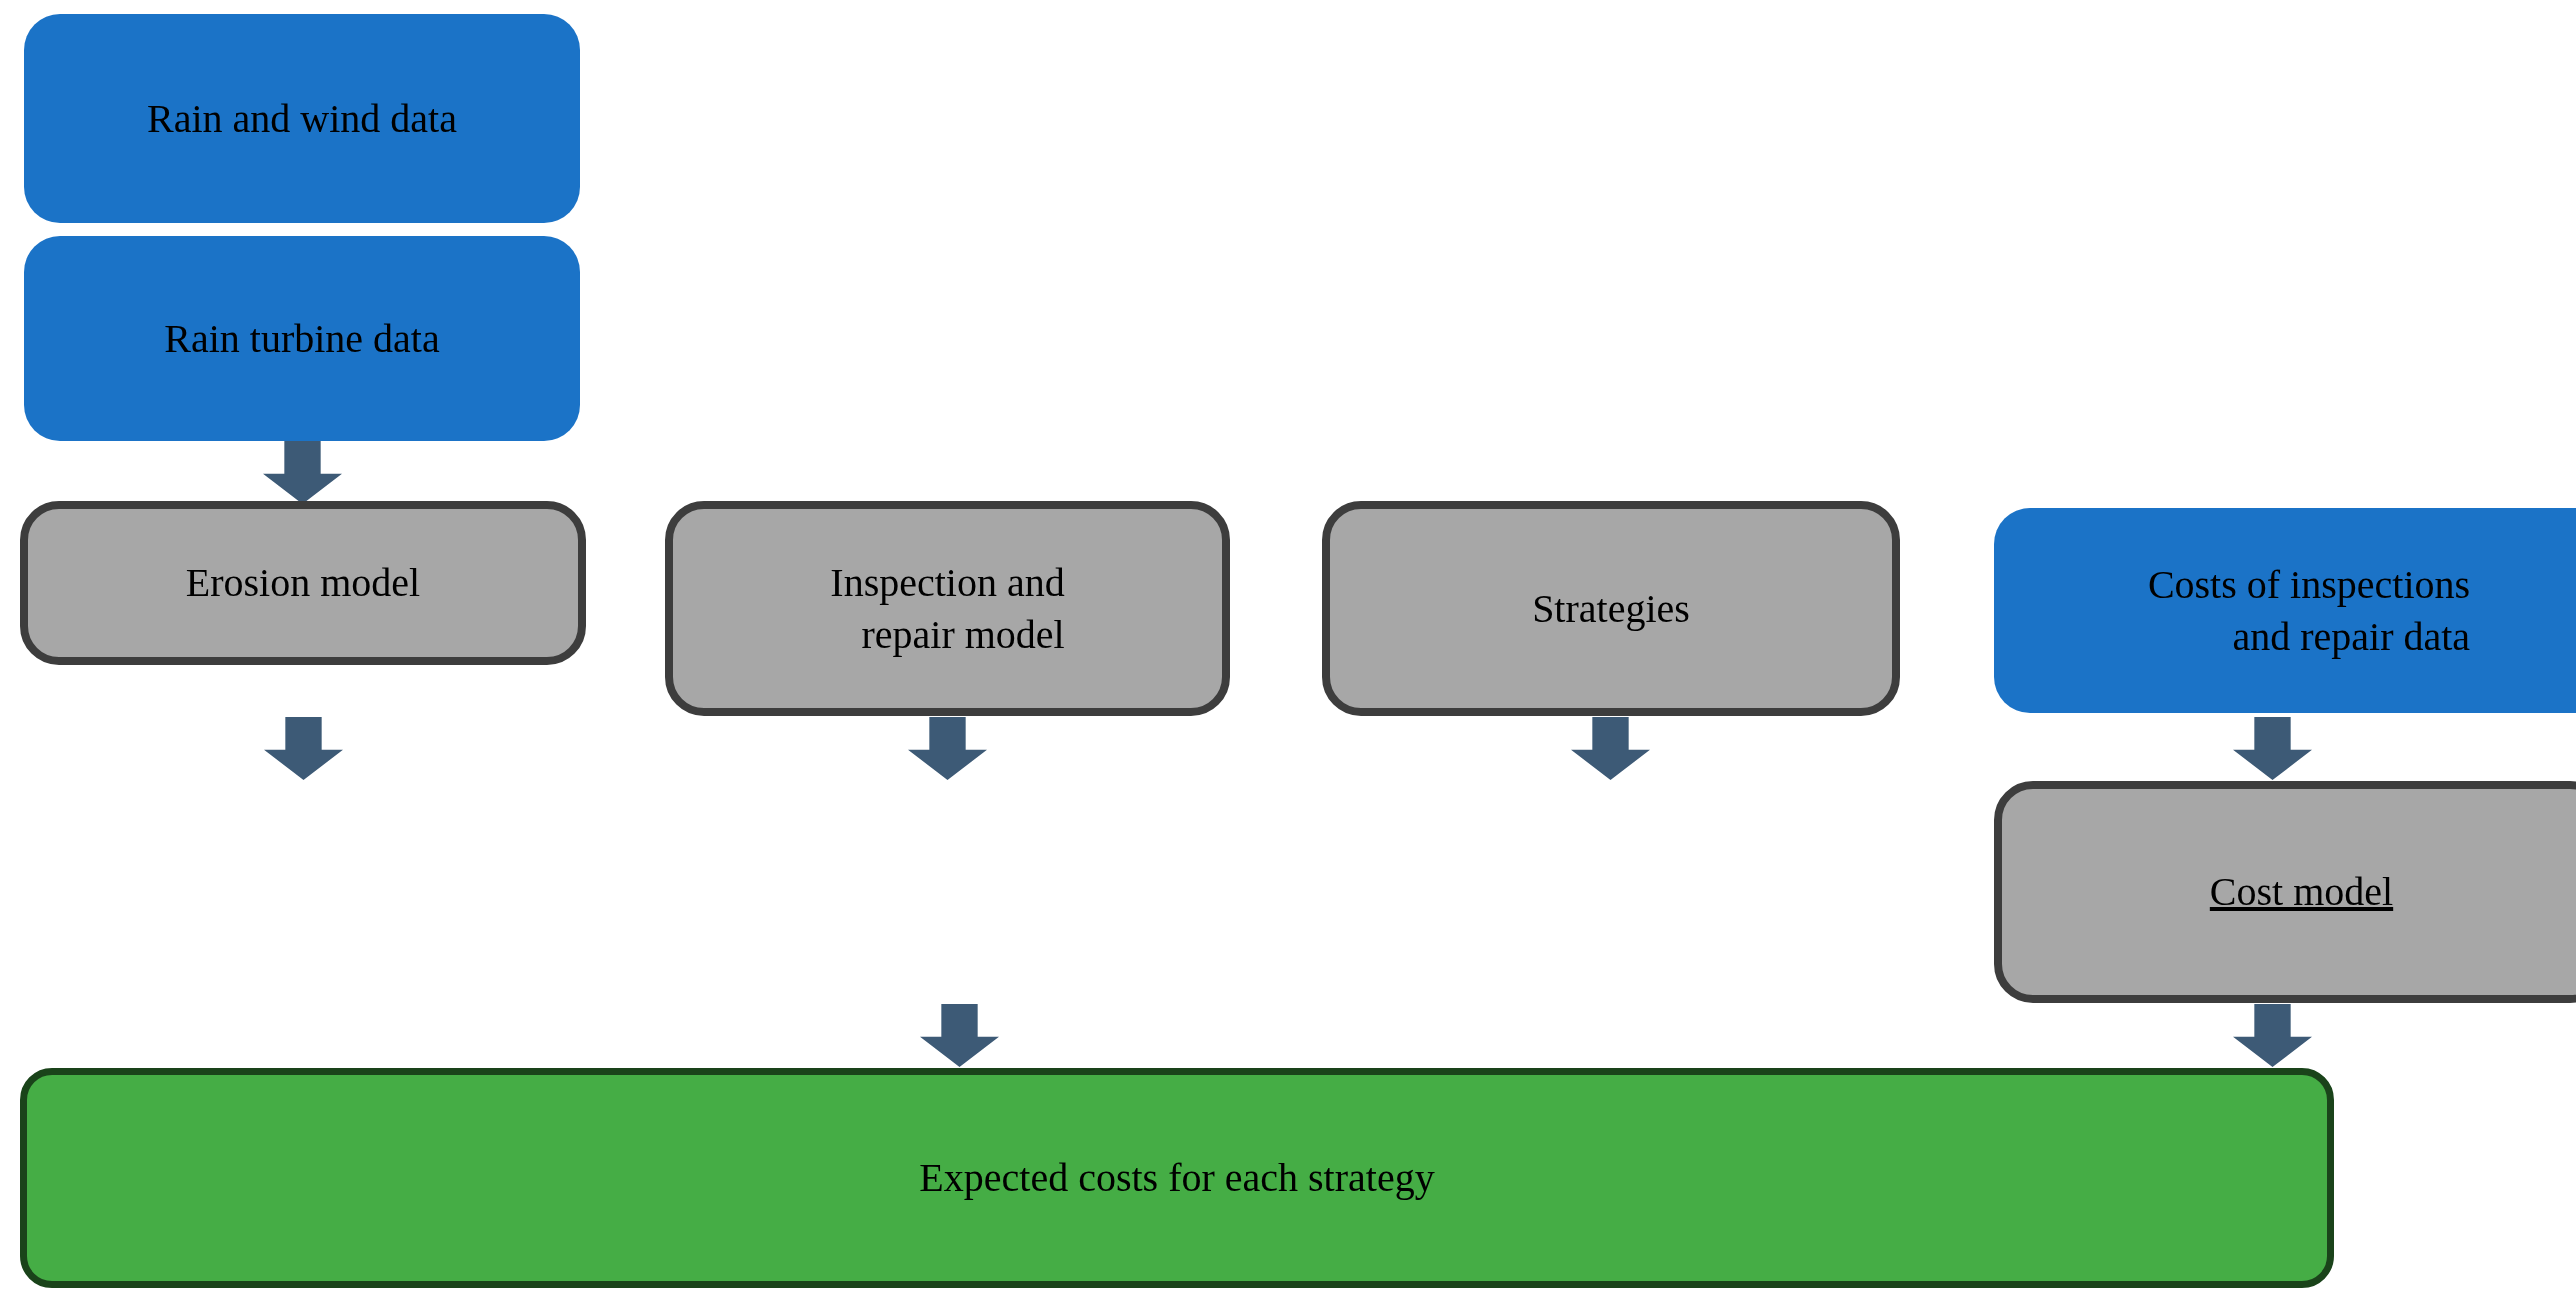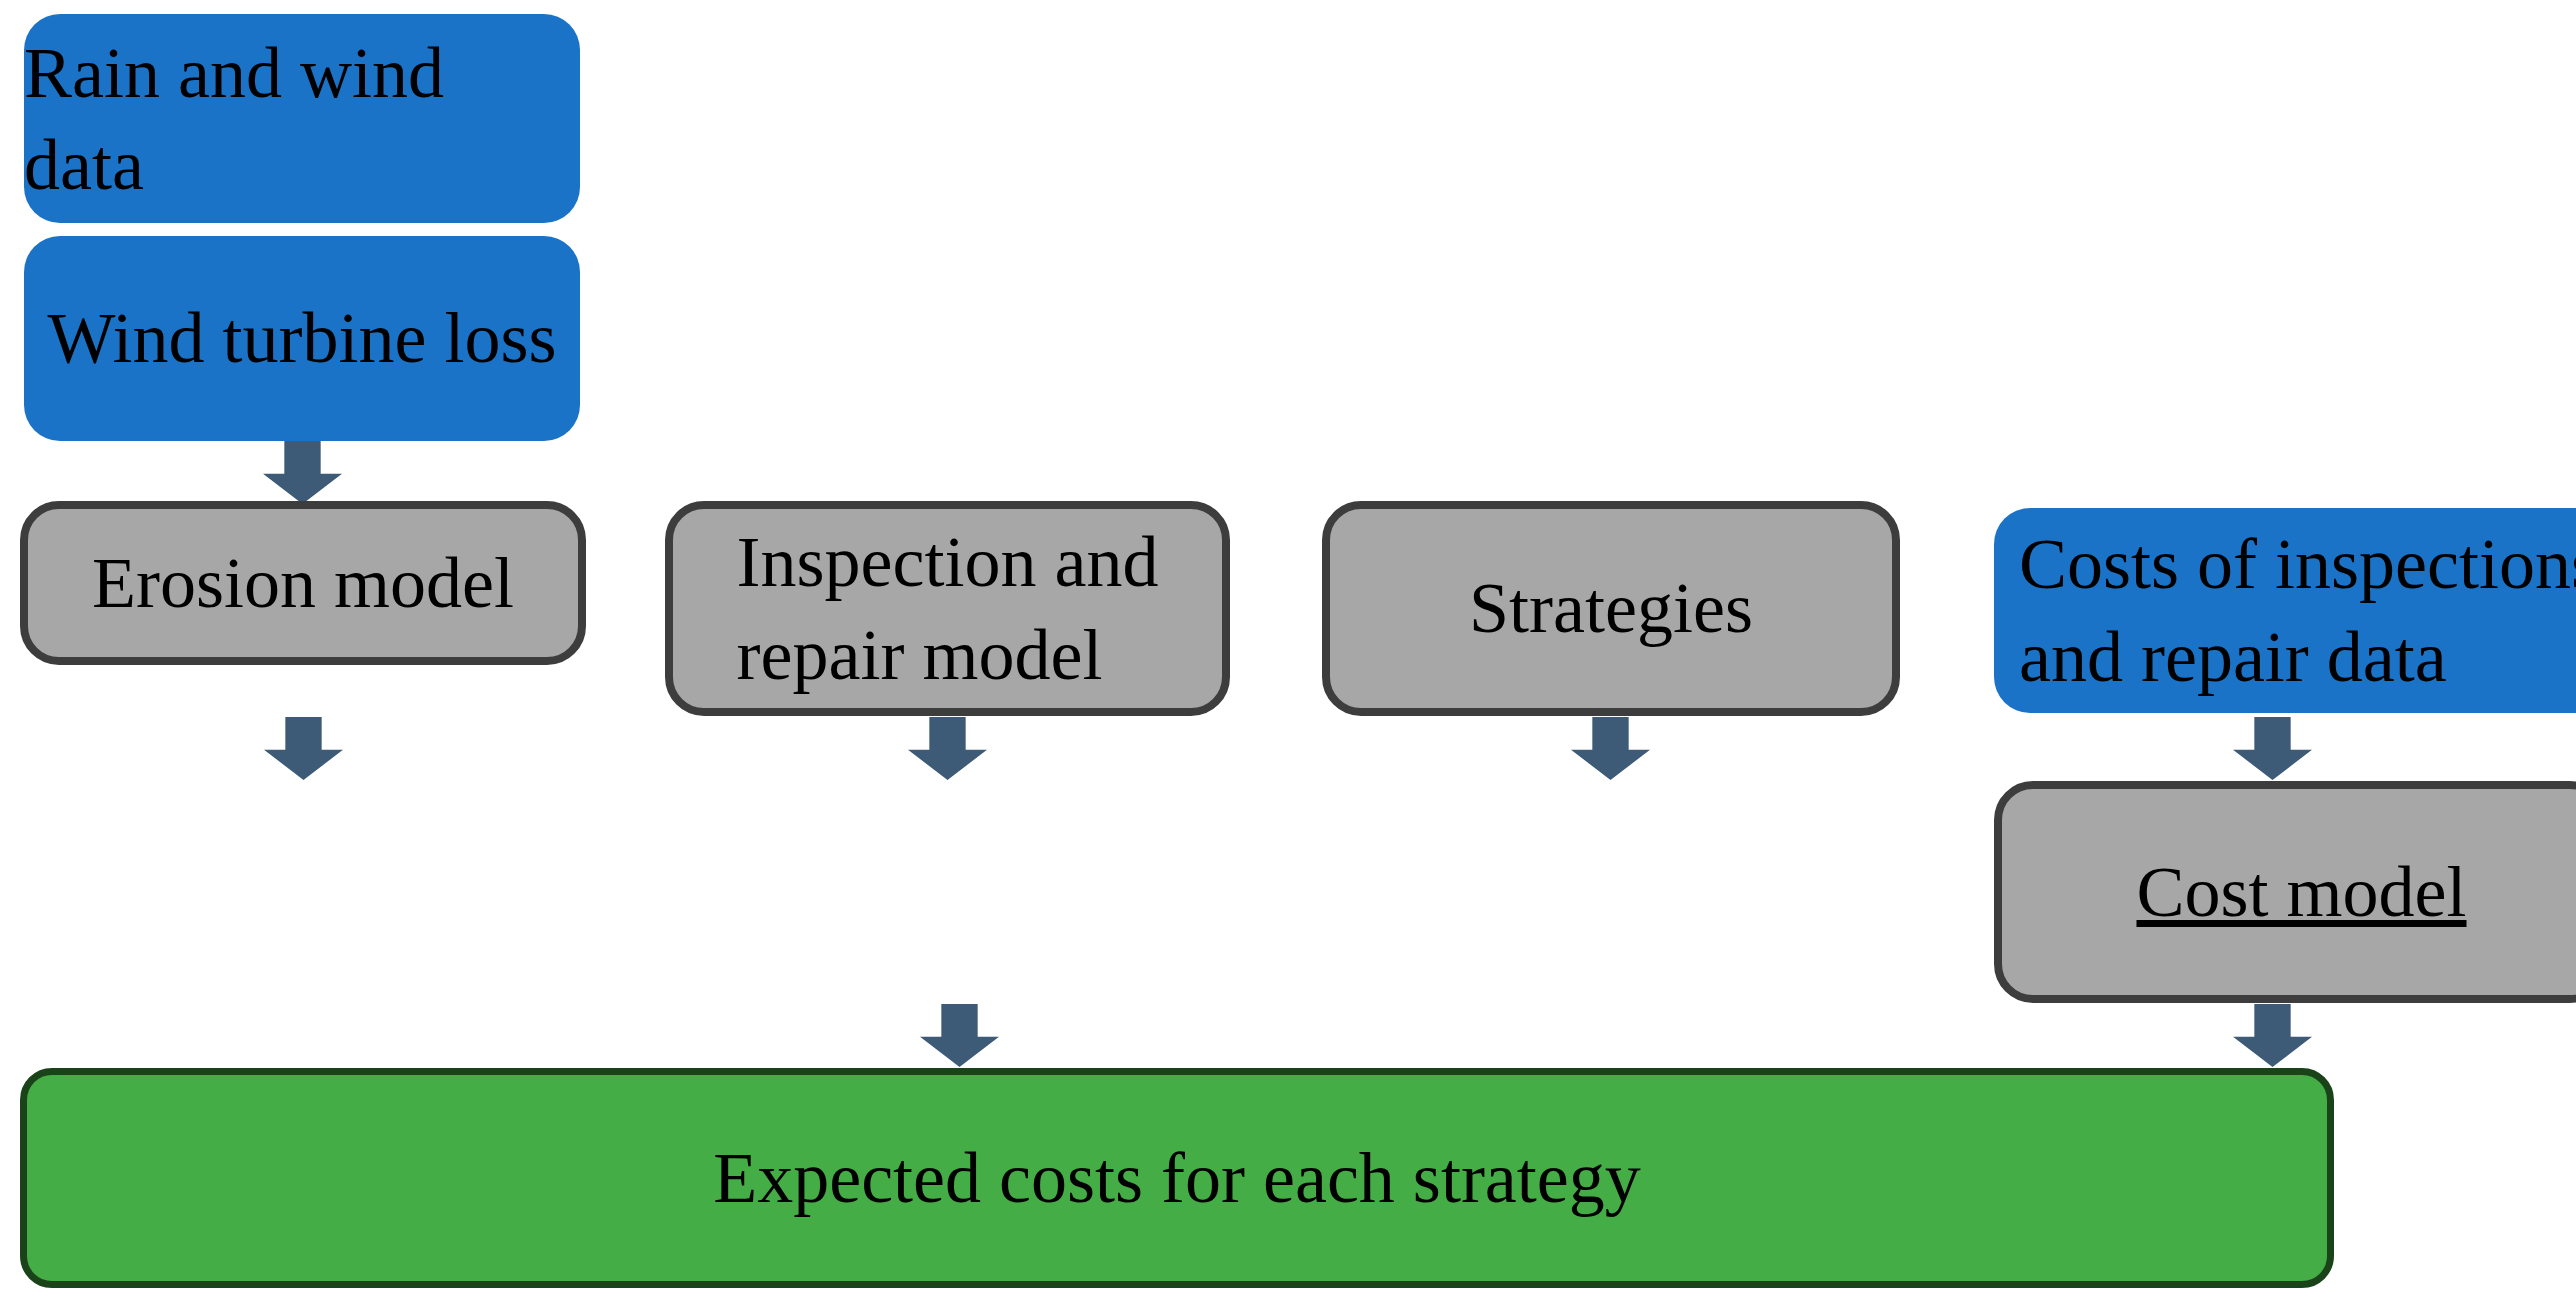--- a/index.html
+++ b/index.html
@@ -17,22 +17,22 @@
     position:relative;
     width:2576px;height:1311px;
     background:var(--background);
     font-family:"Liberation Serif","DejaVu Serif",serif;
     color:var(--text);
     overflow:hidden;
   }
   .node{
     position:absolute;
     display:flex;align-items:center;justify-content:center;
-    text-align:left;
-    font-size:72px;line-height:1.28;
+    text-align:right;
+    font-size:40px;line-height:1.28;
     white-space:pre-line;
     box-sizing:border-box;
   }
   .blue{
     background:var(--blue_fill);
     border-radius:36px;
     color:var(--text);
   }
   .gray{
     background:var(--gray_fill);
@@ -76,21 +76,21 @@
 </head>
 <body>
 
 <div class="canvas">
 
   <div class="node blue" id="rain-wind">
     <span>Rain and wind data</span>
   </div>
 
   <div class="node blue" id="wind-turbine">
-    <span>Wind turbine loss</span>
+    <span>Rain turbine data</span>
   </div>
 
   <div class="arrow-down" id="arrow-1"></div>
 
   <div class="node gray" id="erosion-model">
     <span>Erosion model</span>
   </div>
 
   <div class="node gray" id="inspection-repair">
     <span>Inspection and

